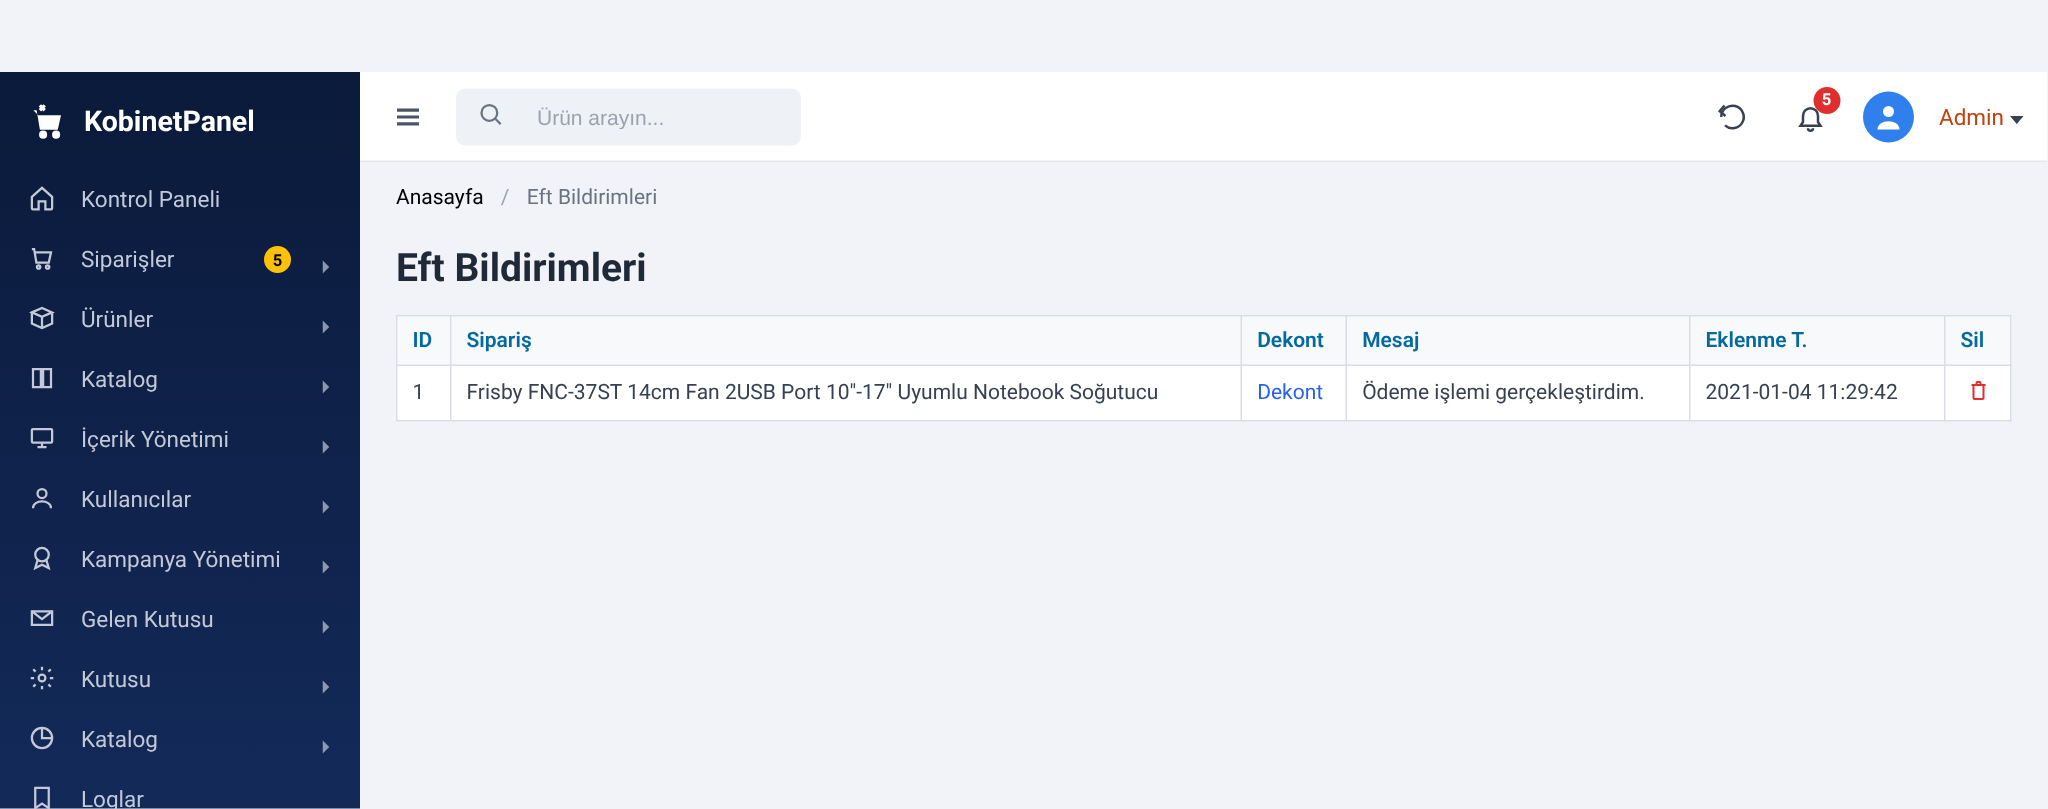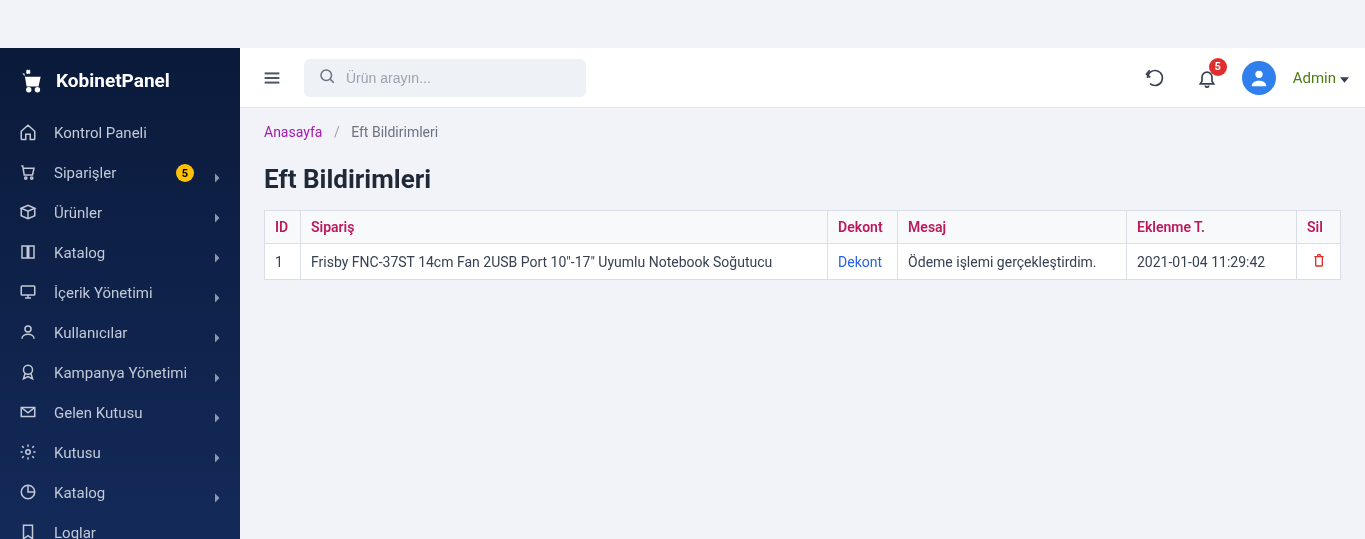--- a/index.html
+++ b/index.html
@@ -15,40 +15,40 @@
 .nav-label { flex: 1; }
 .nav-badge { background: #ffc107; color: #000; border-radius: 50%; min-width: 18px; height: 18px; display: flex; align-items: center; justify-content: center; font-size: 11px; font-weight: 700; margin-right: 4px; }
 .nav-chevron { width: 8px; height: 8px; opacity: 0.7; display:flex; align-items:center; justify-content:center; }
 
 
 .main { flex: 1; display: flex; flex-direction: column; min-width: 0; }
 
 
 .topbar { background: #fff; height: 60px; display: flex; align-items: center; padding: 0 16px; gap: 16px; border-bottom: 1px solid #e5e7eb; }
 .menu-btn { width: 32px; height: 32px; display:flex; align-items:center; justify-content:center; color:#4b5563; cursor:pointer; }
-.search-wrap { background: #eef1f6; border-radius: 6px; height: 38px; display: flex; align-items: center; padding: 0 14px; gap: 10px; width: 282px; }
+.search-wrap { background: #eef1f6; border-radius: 6px; height: 38px; display: flex; align-items: center; padding: 0 14px; gap: 22px; width: 230px; }
 .search-wrap input { border: none; background: transparent; outline: none; font-size: 14px; color: #374151; width: 100%; }
 .search-wrap input::placeholder { color: #9ca3af; }
 .top-spacer { flex: 1; }
 .top-icon { width: 36px; height: 36px; display:flex; align-items:center; justify-content:center; color:#374151; cursor:pointer; position:relative; }
 .notif-badge { position:absolute; top: -2px; right: -2px; background:#e02d2d; color:#fff; border-radius:50%; min-width:18px; height:18px; font-size:11px; font-weight:700; display:flex; align-items:center; justify-content:center; }
 .avatar { width:34px; height:34px; border-radius:50%; background:#2f80ed; display:flex; align-items:center; justify-content:center; }
-.user-name { color:#4d7c0f; font-size:15px; display:flex; gap:4px; cursor:pointer; }
+.user-name { color:#c2410c; font-size:15px; display:flex; gap:4px; cursor:pointer; }
 
 
 .content { padding: 16px 24px; overflow:auto; }
 .breadcrumb { color:#6b7280; font-size:14px; margin-bottom: 24px; }
-.breadcrumb a { color:#a21caf; text-decoration:none; }
+.breadcrumb a { color:#000000; text-decoration:none; }
 .breadcrumb-sep { margin: 0 8px; color:#9ca3af; }
 .page-title { font-size: 26px; font-weight: 700; color:#1f2937; margin-bottom: 16px; }
 
 
 table { width:100%; border-collapse: collapse; background:#fff; font-size:14px; }
 th, td { border:1px solid #d9dde5; padding:8px 10px; text-align:left; color:#374151; }
-th { background:#f8f9fb; font-weight:600; color:#be185d; }
+th { background:#f8f9fb; font-weight:600; color:#0369a1; }
 td.link a { color:#2563eb; text-decoration:none; }
 td.del { color:#e02d2d; text-align:center; cursor:pointer; }
 .col-id{ width:36px; }
 .col-dekont{ width:70px; }
 .col-eklenme{ width:170px; }
 .col-sil{ width:44px; }
 </style>
 </head>
 <body>
 

